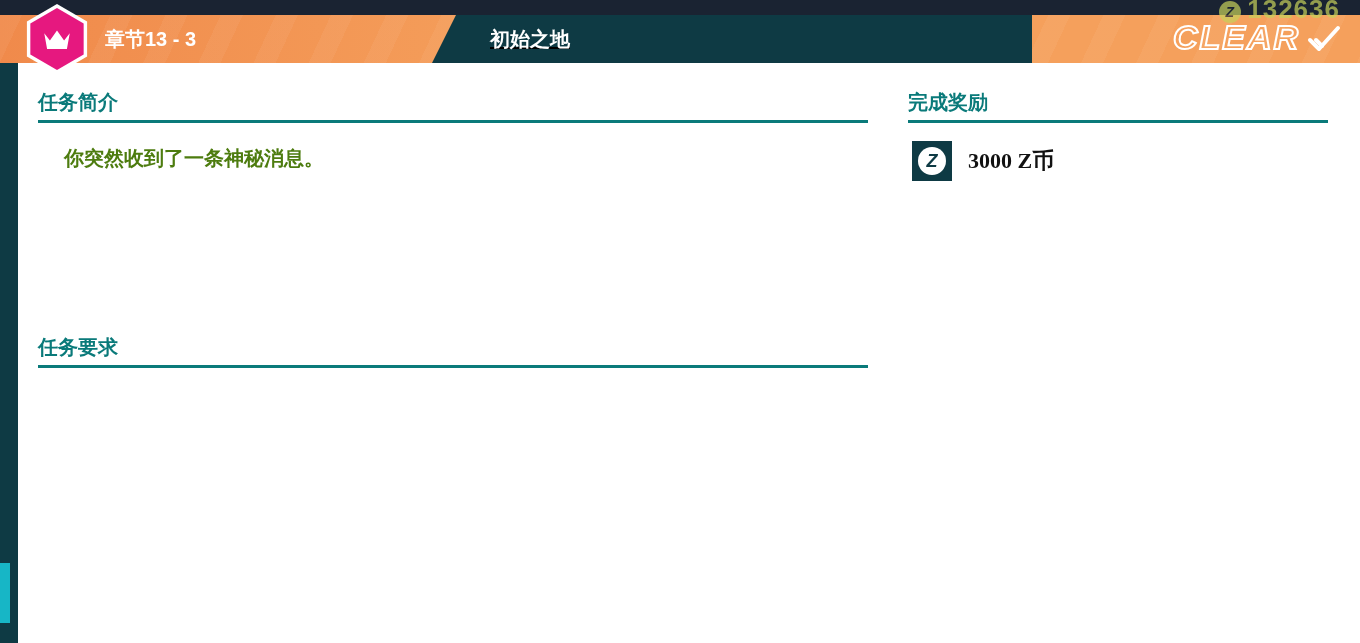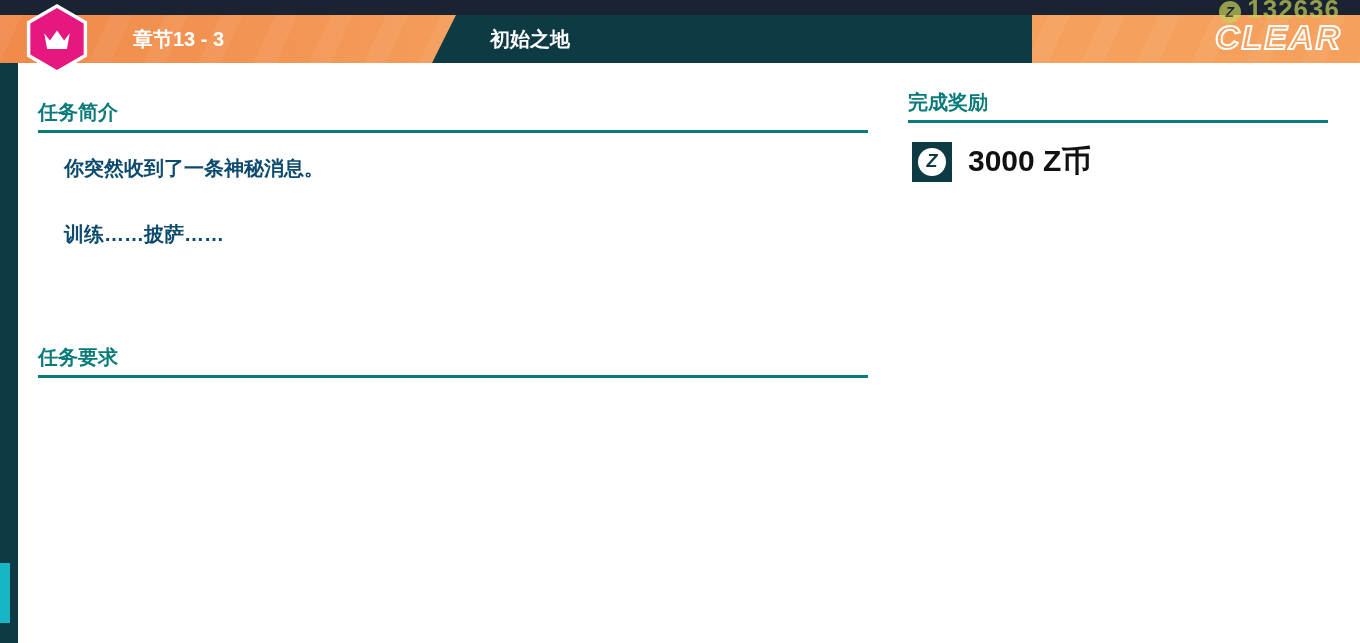--- a/index.html
+++ b/index.html
@@ -48,36 +48,36 @@
   }
   .hex-inner svg { width: 34px; height: 34px; }
 
   .chapter-label {
     position: absolute;
     left: 105px;
     color: #ffffff;
     font-size: 20px;
     font-weight: 600;
     z-index: 3;
-    margin-left: 28px;
   }
 
   
   .tab-segment {
     position: absolute;
     left: 432px;
     top: 0;
     width: 600px;
     height: 48px;
     background: #0e3a44;
     clip-path: polygon(24px 0, 100% 0, 100% 100%, 0 100%);
     display: flex;
     align-items: center;
     padding-left: 58px;
     z-index: 2;
+    text-decoration: underline;
   }
   .tab-segment::after{
     content:"";
     position:absolute;
     left:432px; 
   }
   .tab-text {
     color: #ffffff;
     font-size: 20px;
     font-weight: 600;
@@ -104,24 +104,23 @@
     color:#1a2332;font-size:14px;font-weight:900;font-style:italic;
     transform:translateY(2px);
   }
 
   
   .clear-badge {
     position: absolute;
     right: 18px;
     top: 18px;
     display: flex;
-    align-items: flex-end;
+    align-items: center;
     gap: 6px;
     z-index: 4;
-    flex-direction: column;
   }
   .clear-text {
     font-size: 34px;
     font-weight: 800;
     font-style: italic;
     letter-spacing: 2px;
     color: transparent;
     -webkit-text-stroke: 2px #ffffff;
   }
   .clear-check {
@@ -138,40 +137,40 @@
     top: 63px;
     left: 18px;
     right: 0;
     bottom: 0;
     background: #ffffff;
     display: flex;
   }
 
   .left-col {
     flex: 0 0 870px;
-    padding: 36px 20px 20px 20px;
+    padding: 26px 20px 20px 20px;
   }
   .right-col {
     flex: 1;
     padding: 26px 40px 20px 20px;
   }
 
   .section-title {
     color: #0a7a7a;
     font-size: 20px;
     font-weight: 700;
     padding-bottom: 4px;
     border-bottom: 3px solid #0a7a7a;
     margin-bottom: 18px;
   }
   .right-col .section-title { width: 420px; }
 
   .intro-body {
     padding-left: 26px;
-    color: #0c4a6e;
+    color: #4d7c0f;
     font-size: 20px;
     line-height: 1.7;
     font-weight: 600;
   }
   .intro-body p { margin-bottom: 32px; }
   .intro-body p:last-child{ margin-bottom: 0;}
 
   .req-block { margin-top: 93px; }
 
   .reward-row {
@@ -186,22 +185,23 @@
     display: flex; align-items: center; justify-content: center;
   }
   .reward-icon-inner{
     width:28px;height:28px;border-radius:50%;
     background:#ffffff;
     display:flex;align-items:center;justify-content:center;
     color:#0e3a44;font-weight:900;font-style:italic;font-size:18px;
   }
   .reward-text {
     color: #111;
-    font-size: 30px;
+    font-size: 22px;
     font-weight: 700;
+    font-family: Liberation Serif, serif;
   }
 
   
   .left-accent{
     position:absolute;
     left:0;top:63px;width:18px;bottom:0;
     background:#0e3a44;
   }
   .left-accent::after{
     content:"";
@@ -246,21 +246,21 @@
   </svg>
 </div>
 
 <div class="main-panel">
   <div class="left-col">
 
     <div class="section-title">任务简介</div>
     <div class="intro-body">
       <p>你突然收到了一条神秘消息。</p>
       <p>
-        <span>训练……披萨……</span><br>
+        <br>
       </p>
     </div>
 
     <div class="req-block">
       <div class="section-title">任务要求</div>
     </div>
   </div>
 
   <div class="right-col">
     <div class="section-title">完成奖励</div>

